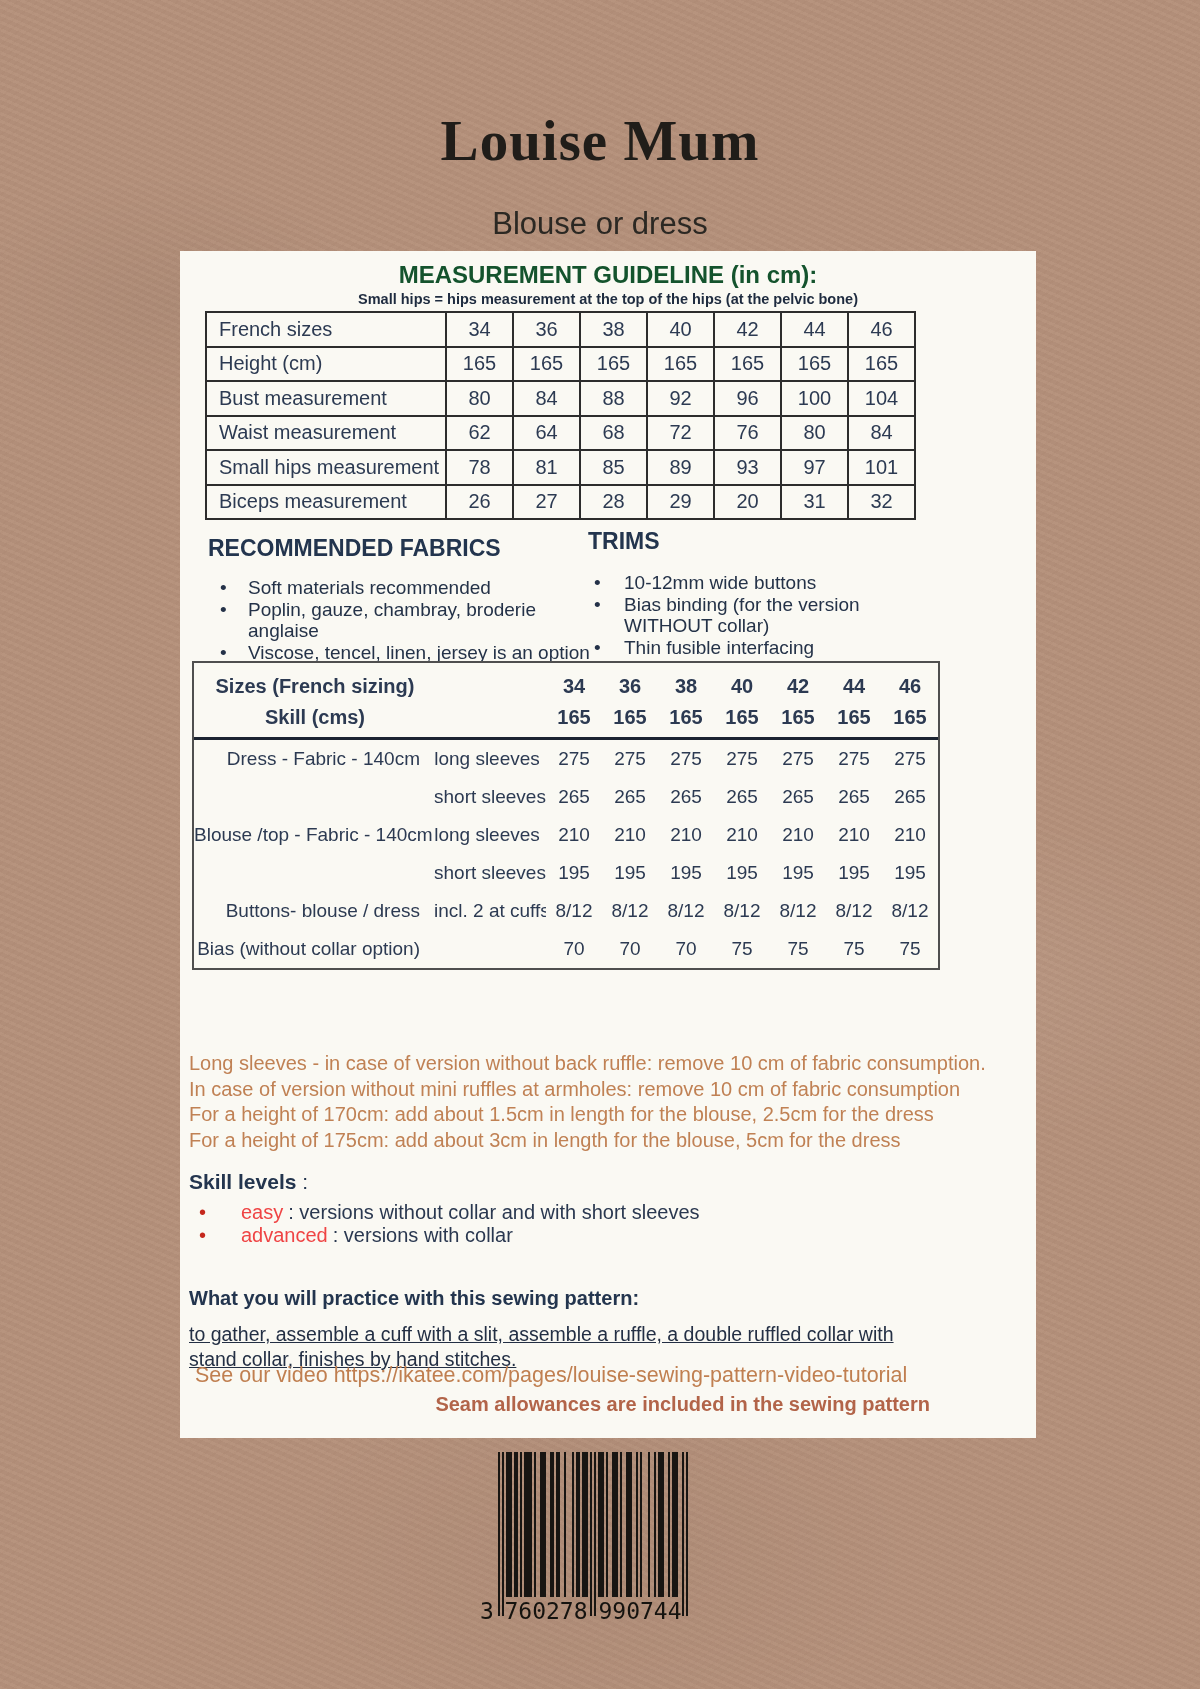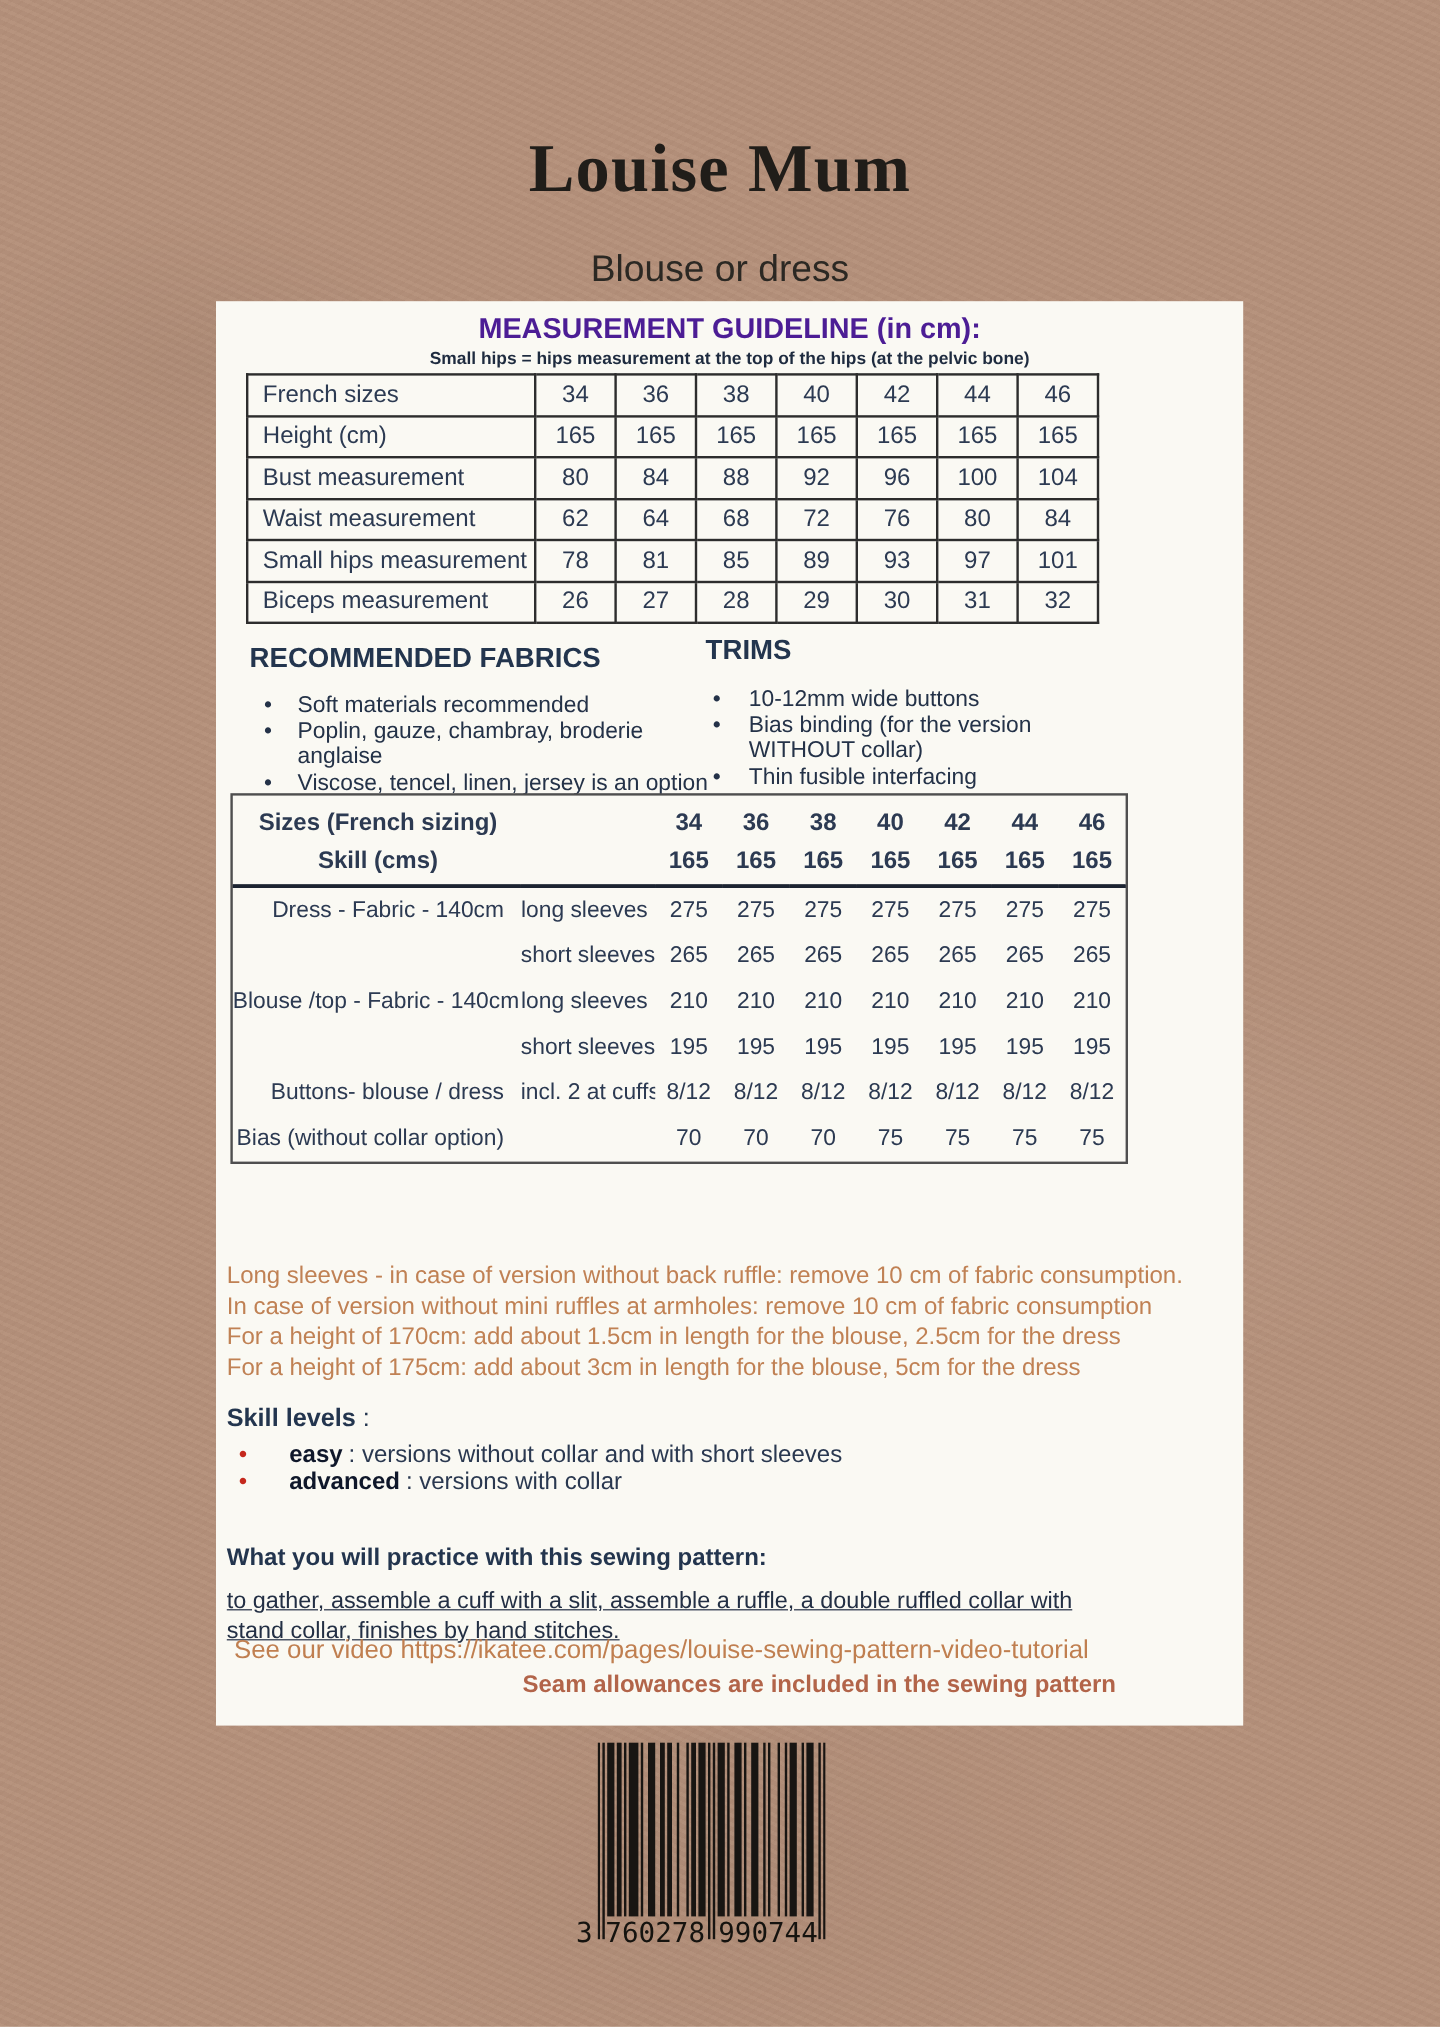--- a/index.html
+++ b/index.html
@@ -28,21 +28,21 @@
     position:absolute;top:174px;left:0;width:100%;text-align:center;
     font-size:31px;color:#2b2823;margin-top:32px;
   }
 
   .card{
     position:absolute;left:180px;top:251px;width:856px;height:1187px;
     background:#faf9f3;
   }
 
   .mg-head{position:absolute;top:10px;left:0;width:100%;text-align:center;
-    font-size:24px;font-weight:bold;color:#4c1d95;}
+    font-size:24px;font-weight:bold;color:#14532d;}
   .mg-sub{position:absolute;top:40px;left:0;width:100%;text-align:center;
     font-size:14.5px;font-weight:bold;color:#1e2b3f;}
 
   table{border-collapse:collapse;}
   .t1{position:absolute;left:25px;top:60px;table-layout:fixed;width:710px;}
   .t1 td{border:2px solid #2d2d2d;height:32.5px;font-size:20px;color:#2c3a52;
     text-align:center;padding:0;overflow:hidden;white-space:nowrap;}
   .t1 td.lbl{text-align:left;padding-left:12px;}
 
   .fabrics{position:absolute;left:28px;top:284px;width:402px;}
@@ -70,21 +70,21 @@
   .notes{position:absolute;left:9px;top:800px;width:800px;
     font-size:20px;color:#c08154;line-height:25.5px;}
 
   .skills{position:absolute;left:9px;top:919px;width:780px;}
   .skills-head{font-size:21px;font-weight:bold;color:#23354e;}
   .skills-head .suffix{font-weight:normal;}
   ul.skill-list{list-style:none;margin:7px 0 0 0;padding:0;font-size:20px;
     line-height:23px;color:#2a3850;}
   ul.skill-list li{position:relative;padding-left:52px;}
   ul.skill-list li::before{content:"\2022";position:absolute;left:10px;top:0;color:#c5281c;}
-  .skill-level{color:#0f172a;font-weight:bold;}
+  .skill-level{color:#ef4444;font-weight:normal;}
   .skill-desc{margin-left:5px;}
 
   .practice{position:absolute;left:9px;top:1036px;width:752px;}
   .practice-head{font-size:20px;font-weight:bold;color:#23354e;}
   .practice-body{font-size:19.5px;color:#232f44;line-height:25px;margin-top:12px;text-decoration:underline;}
   .video{position:absolute;left:15px;top:1112px;font-size:21.5px;color:#c07f50;}
   .seam{position:absolute;right:106px;top:1142px;font-size:20px;font-weight:bold;color:#b26449;}
 
   .barcode{position:absolute;left:480px;top:1452px;width:212px;height:176px;}
   .barcode svg{position:absolute;left:18px;top:0;}
@@ -168,21 +168,21 @@
           <td>93</td>
           <td>97</td>
           <td>101</td>
         </tr>
         <tr>
           <td class="lbl">Biceps measurement</td>
           <td>26</td>
           <td>27</td>
           <td>28</td>
           <td>29</td>
-          <td>30</td>
+          <td>20</td>
           <td>31</td>
           <td>32</td>
         </tr>
       </tbody>
     </table>
 
     <div class="fabrics">
       <div class="sec-head">RECOMMENDED FABRICS</div>
       <ul class="bullets">
         <li>Soft materials recommended</li>

